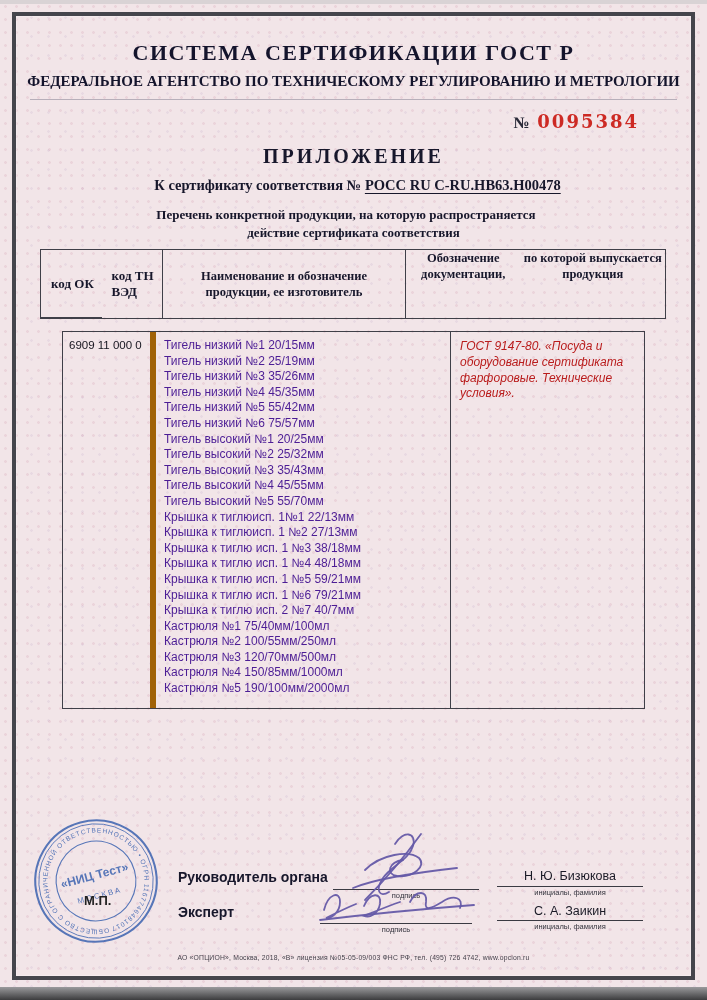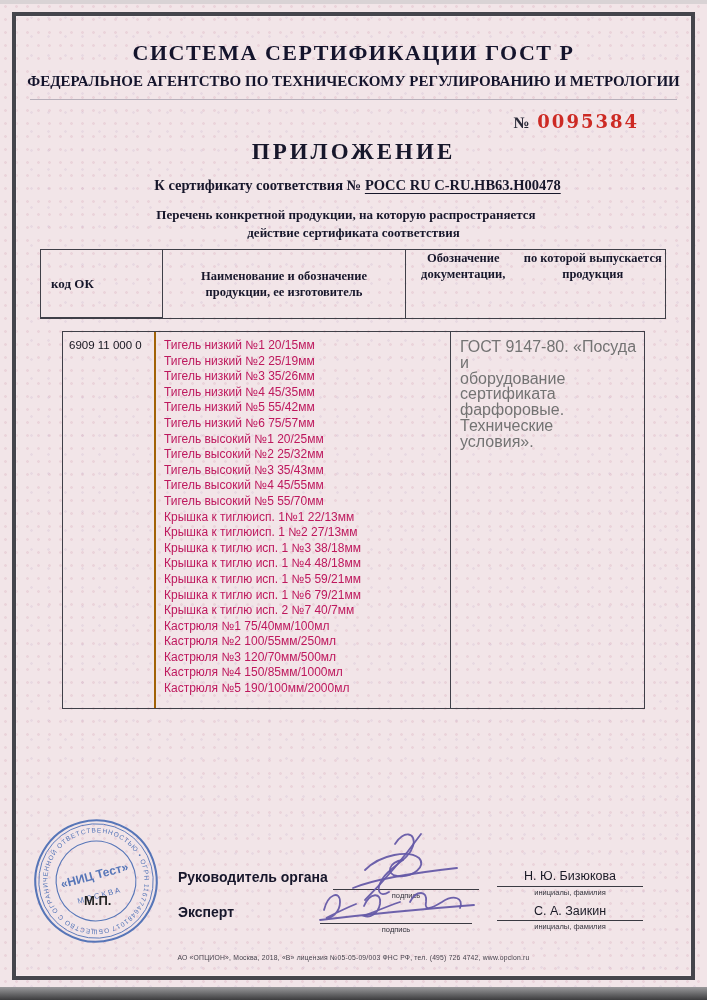--- a/index.html
+++ b/index.html
@@ -31,22 +31,22 @@
   
   .sys-title { left:0; right:0; top:40px; text-align:center;
     font-size:22px; font-weight:bold; letter-spacing:1.5px; color:#14142c; }
   .agency { left:0; right:0; top:73px; text-align:center;
     font-size:15px; font-weight:bold; color:#14142c; }
   .header-rule { left:30px; right:30px; top:99px; border-top:1px solid rgba(75,75,100,.35); }
   .blank-no { right:68px; top:111px; font-size:16px; font-weight:bold; }
   .blank-no .sign { color:#2a2a38; margin-right:8px; }
   .blank-no .num { color:#cd2a24; font-size:18px; letter-spacing:2px;
     font-family:"DejaVu Serif", serif; }
-  .doc-title { left:0; right:0; top:139px; text-align:center;
-    font-size:23px; font-weight:bold; letter-spacing:3px; }
+  .doc-title { left:0; right:0; top:145px; text-align:center;
+    font-size:20px; font-weight:bold; letter-spacing:3px; }
   .cert-line { left:8px; right:0; top:177px; text-align:center;
     font-size:14.5px; font-weight:bold; }
   .cert-line .cert-num { text-decoration:underline; text-underline-offset:3px; }
   .subtitle1 { left:0; right:15px; top:207px; text-align:center; font-size:13px; font-weight:bold; }
   .subtitle2 { left:0; right:0; top:225px; text-align:center; font-size:13px; font-weight:bold; }
 
   
   .thead { left:40px; top:249px; width:626px; height:70px;
     border:1px solid #3f3f48; display:flex; }
   .th-c1 { width:122px; border-right:1px solid #3f3f48; display:flex; flex-direction:row; }
@@ -55,26 +55,26 @@
   .th-c1 > div:first-child { border-bottom:1px solid #3f3f48; }
   .th-c2 { width:243px; border-right:1px solid #3f3f48; display:flex; flex-direction:column;
     justify-content:center; text-align:center; }
   .th-c3 { flex:1; display:flex; justify-content:center; text-align:center; }
   .th-line { font-size:12.5px; font-weight:bold; line-height:16px; }
 
   
   .tbody { left:62px; top:331px; width:583px; height:378px;
     border:1px solid #3f3f48; display:flex;
     font-family:"Liberation Sans", sans-serif; }
-  .tb-c1 { width:93px; border-right:2px solid #a16207; padding:7px 4px 0 6px; }
+  .tb-c1 { width:93px; border-right:6px solid #a16207; padding:7px 4px 0 6px; }
   .code { font-size:11.5px; color:#15151f; }
   .tb-c2 { width:295px; border-right:1px solid #3f3f48; padding:6px 0 0 8px; }
-  .product-line { font-size:12px; line-height:15.6px; color:#be185d; }
+  .product-line { font-size:12px; line-height:15.6px; color:#4c1d95; }
   .tb-c3 { flex:1; padding:7px 6px 0 9px; }
-  .doc-line { font-size:16px; line-height:15.8px; color:#737373; }
+  .doc-line { font-size:12px; line-height:15.8px; color:#b91c1c;font-style:italic; }
 
   
   .mp { left:84px; top:893px; font-size:13px; font-weight:bold;
     font-family:"Liberation Sans", sans-serif; color:#222; }
   .role-head { left:178px; top:869px; font-size:14px; font-weight:bold;
     font-family:"Liberation Sans", sans-serif; }
   .role-expert { left:178px; top:904px; font-size:14px; font-weight:bold;
     font-family:"Liberation Sans", sans-serif; }
   .sig-rule1 { left:333px; top:889px; width:146px; border-top:1px solid #3a3a42; }
   .sig-rule2 { left:320px; top:923px; width:152px; border-top:1px solid #3a3a42; }
@@ -124,20 +124,21 @@
   <div class="abs cert-line">
     <span>К сертификату соответствия № </span><span class="cert-num">РОСС RU C-RU.НВ63.Н00478</span>
   </div>
 
   <div class="abs subtitle1">Перечень конкретной продукции, на которую распространяется</div>
   <div class="abs subtitle2">действие сертификата соответствия</div>
 
   <div class="abs thead">
     <div class="th-c1">
       <div>код ОК</div>
+      <div>код ТН ВЭД</div>
     </div>
     <div class="th-c2">
         <div class="th-line">Наименование и обозначение</div>
         <div class="th-line">продукции, ее изготовитель</div>
       </div>
     <div class="th-c3">
         <div class="th-line">Обозначение документации,</div>
         <div class="th-line">по которой выпускается продукция</div>
       </div>
   </div>

